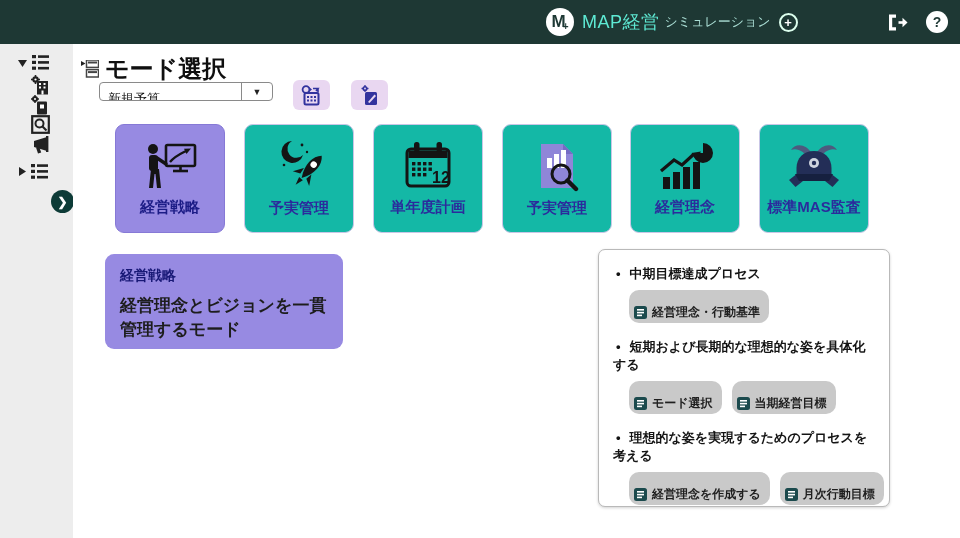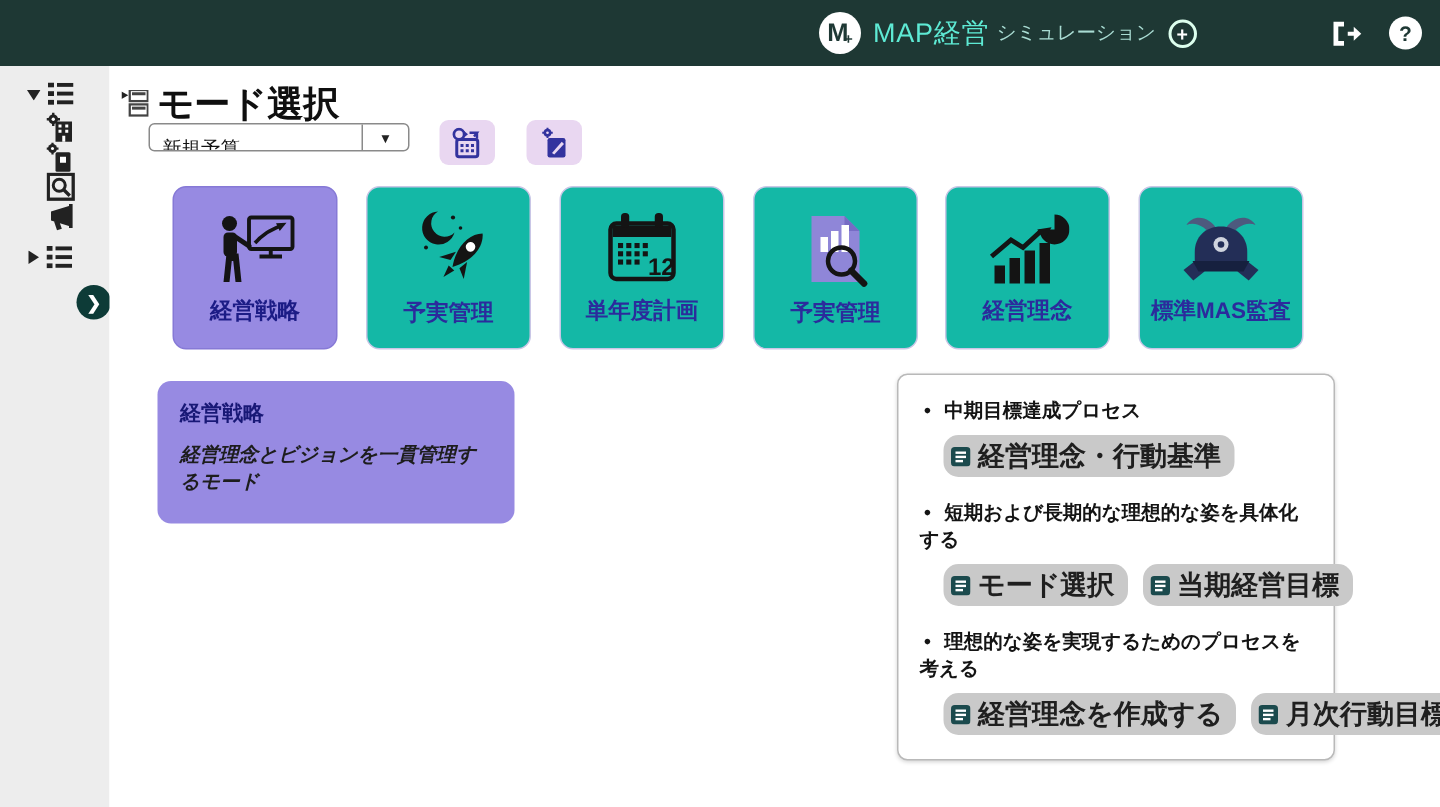--- a/index.html
+++ b/index.html
@@ -51,31 +51,31 @@
   .card { position:absolute; top:80px; width:110px; height:109px; background:#14b8a6; border:1px solid #c9c6e6;
           border-radius:9px; display:flex; flex-direction:column; align-items:center; justify-content:center;
           gap:7px; cursor:pointer; }
   .card.selected { background:#978ae2; border-color:#8679d6; }
   .card-label { font-size:15px; font-weight:700; color:#2b2b9c; }
   .card.selected .card-label { color:#1c1c86; }
 
   .desc-box { position:absolute; left:32px; top:210px; width:238px; height:95px; background:#978ae2;
               border-radius:9px; padding:13px 15px; }
   .desc-title { font-size:14px; font-weight:800; color:#181876; margin-bottom:9px; }
-  .desc-text { font-size:13px; font-weight:600; color:#1d1d1d; line-height:1.4;font-style:italic; }
+  .desc-text { font-size:17px; font-weight:600; color:#1d1d1d; line-height:1.4; }
 
   .info-panel { position:absolute; left:525px; top:205px; width:292px; height:258px; background:#fff;
                 border:1px solid #b9b9b9; border-radius:7px; box-shadow:0 1px 3px rgba(0,0,0,.18);
                 padding:15px 14px; }
   .detail-item { margin-bottom:15px; }
   .detail-text { font-size:13px; font-weight:700; color:#141414; }
   .detail-text::before { content:"•"; margin:0 9px 0 3px; }
   .tag-row { display:flex; gap:10px; margin:7px 0 0 16px; }
   .tag { display:inline-flex; align-items:center; gap:5px; background:#c9c9c9; border-radius:10px;
-         padding:2px 9px 2px 5px; font-size:18px; font-weight:600; color:#1f1f1f; white-space:nowrap; }
+         padding:14px 9px 2px 5px; font-size:12px; font-weight:600; color:#1f1f1f; white-space:nowrap; }
 </style>
 </head>
 <body>
 
 <header class="header">
   <div class="brand">
     <span class="logo-circle">
       <span class="logo-m">M</span>
       <span class="logo-plus">+</span>
     </span>

